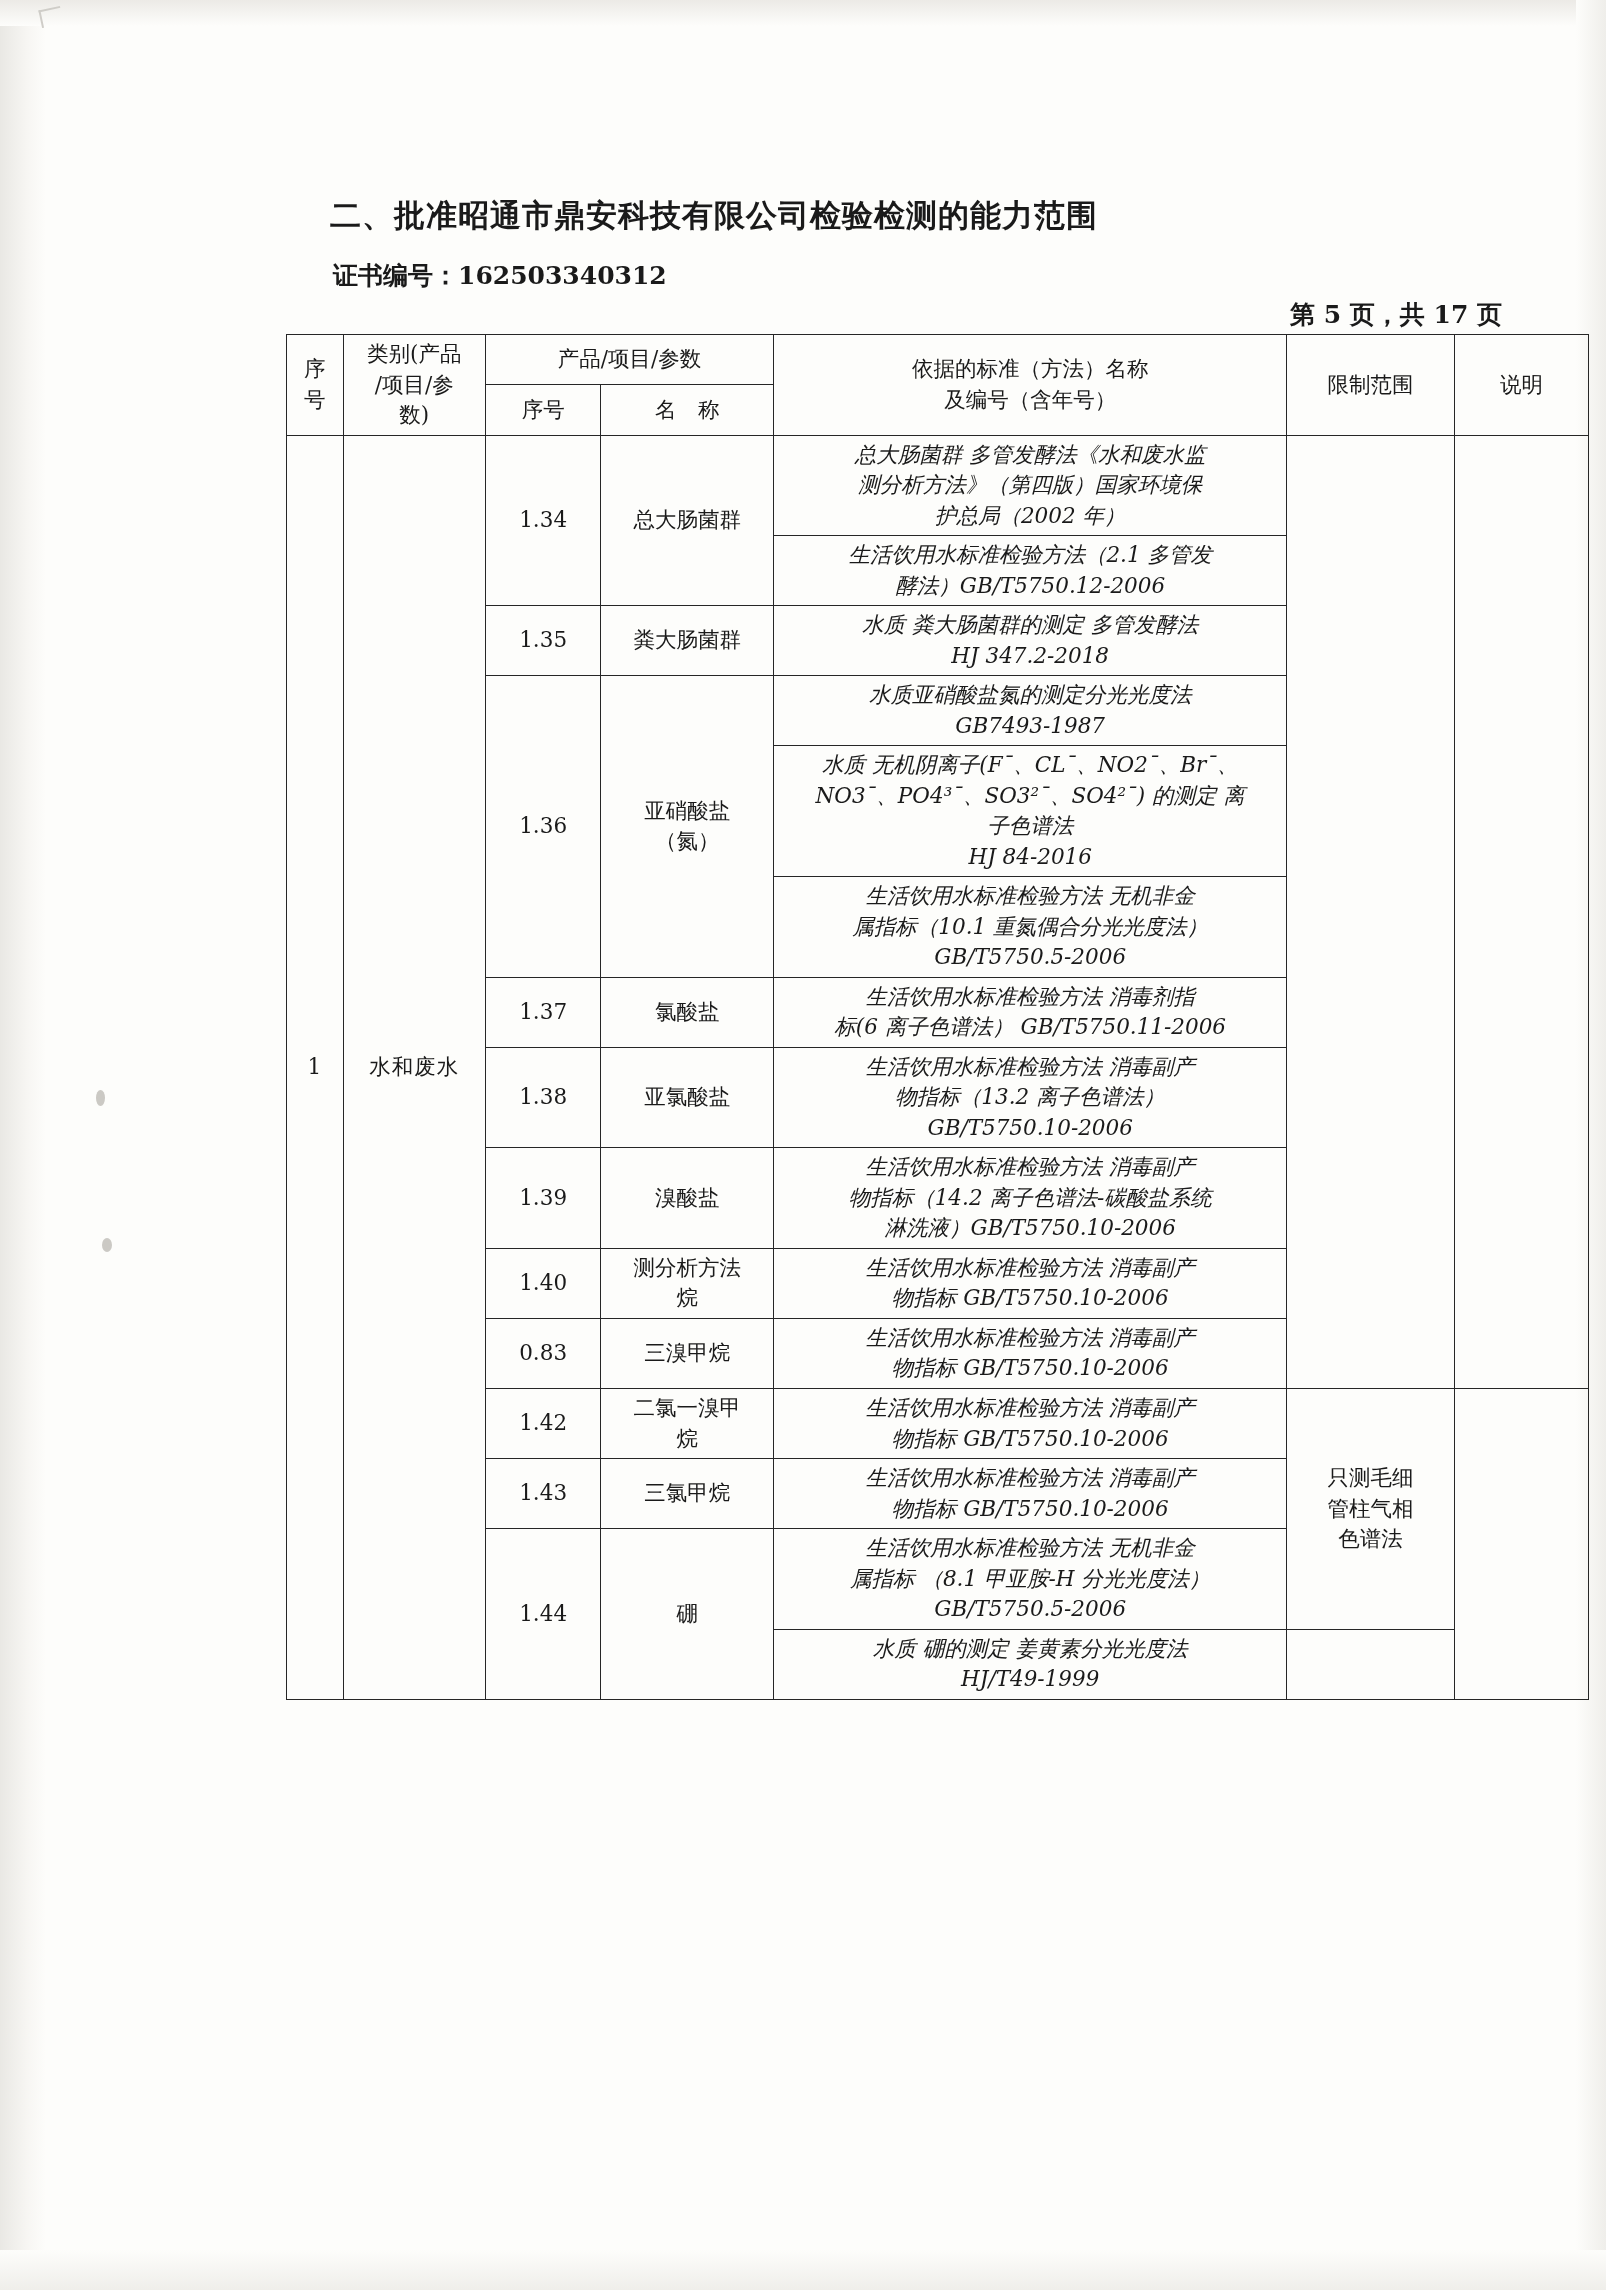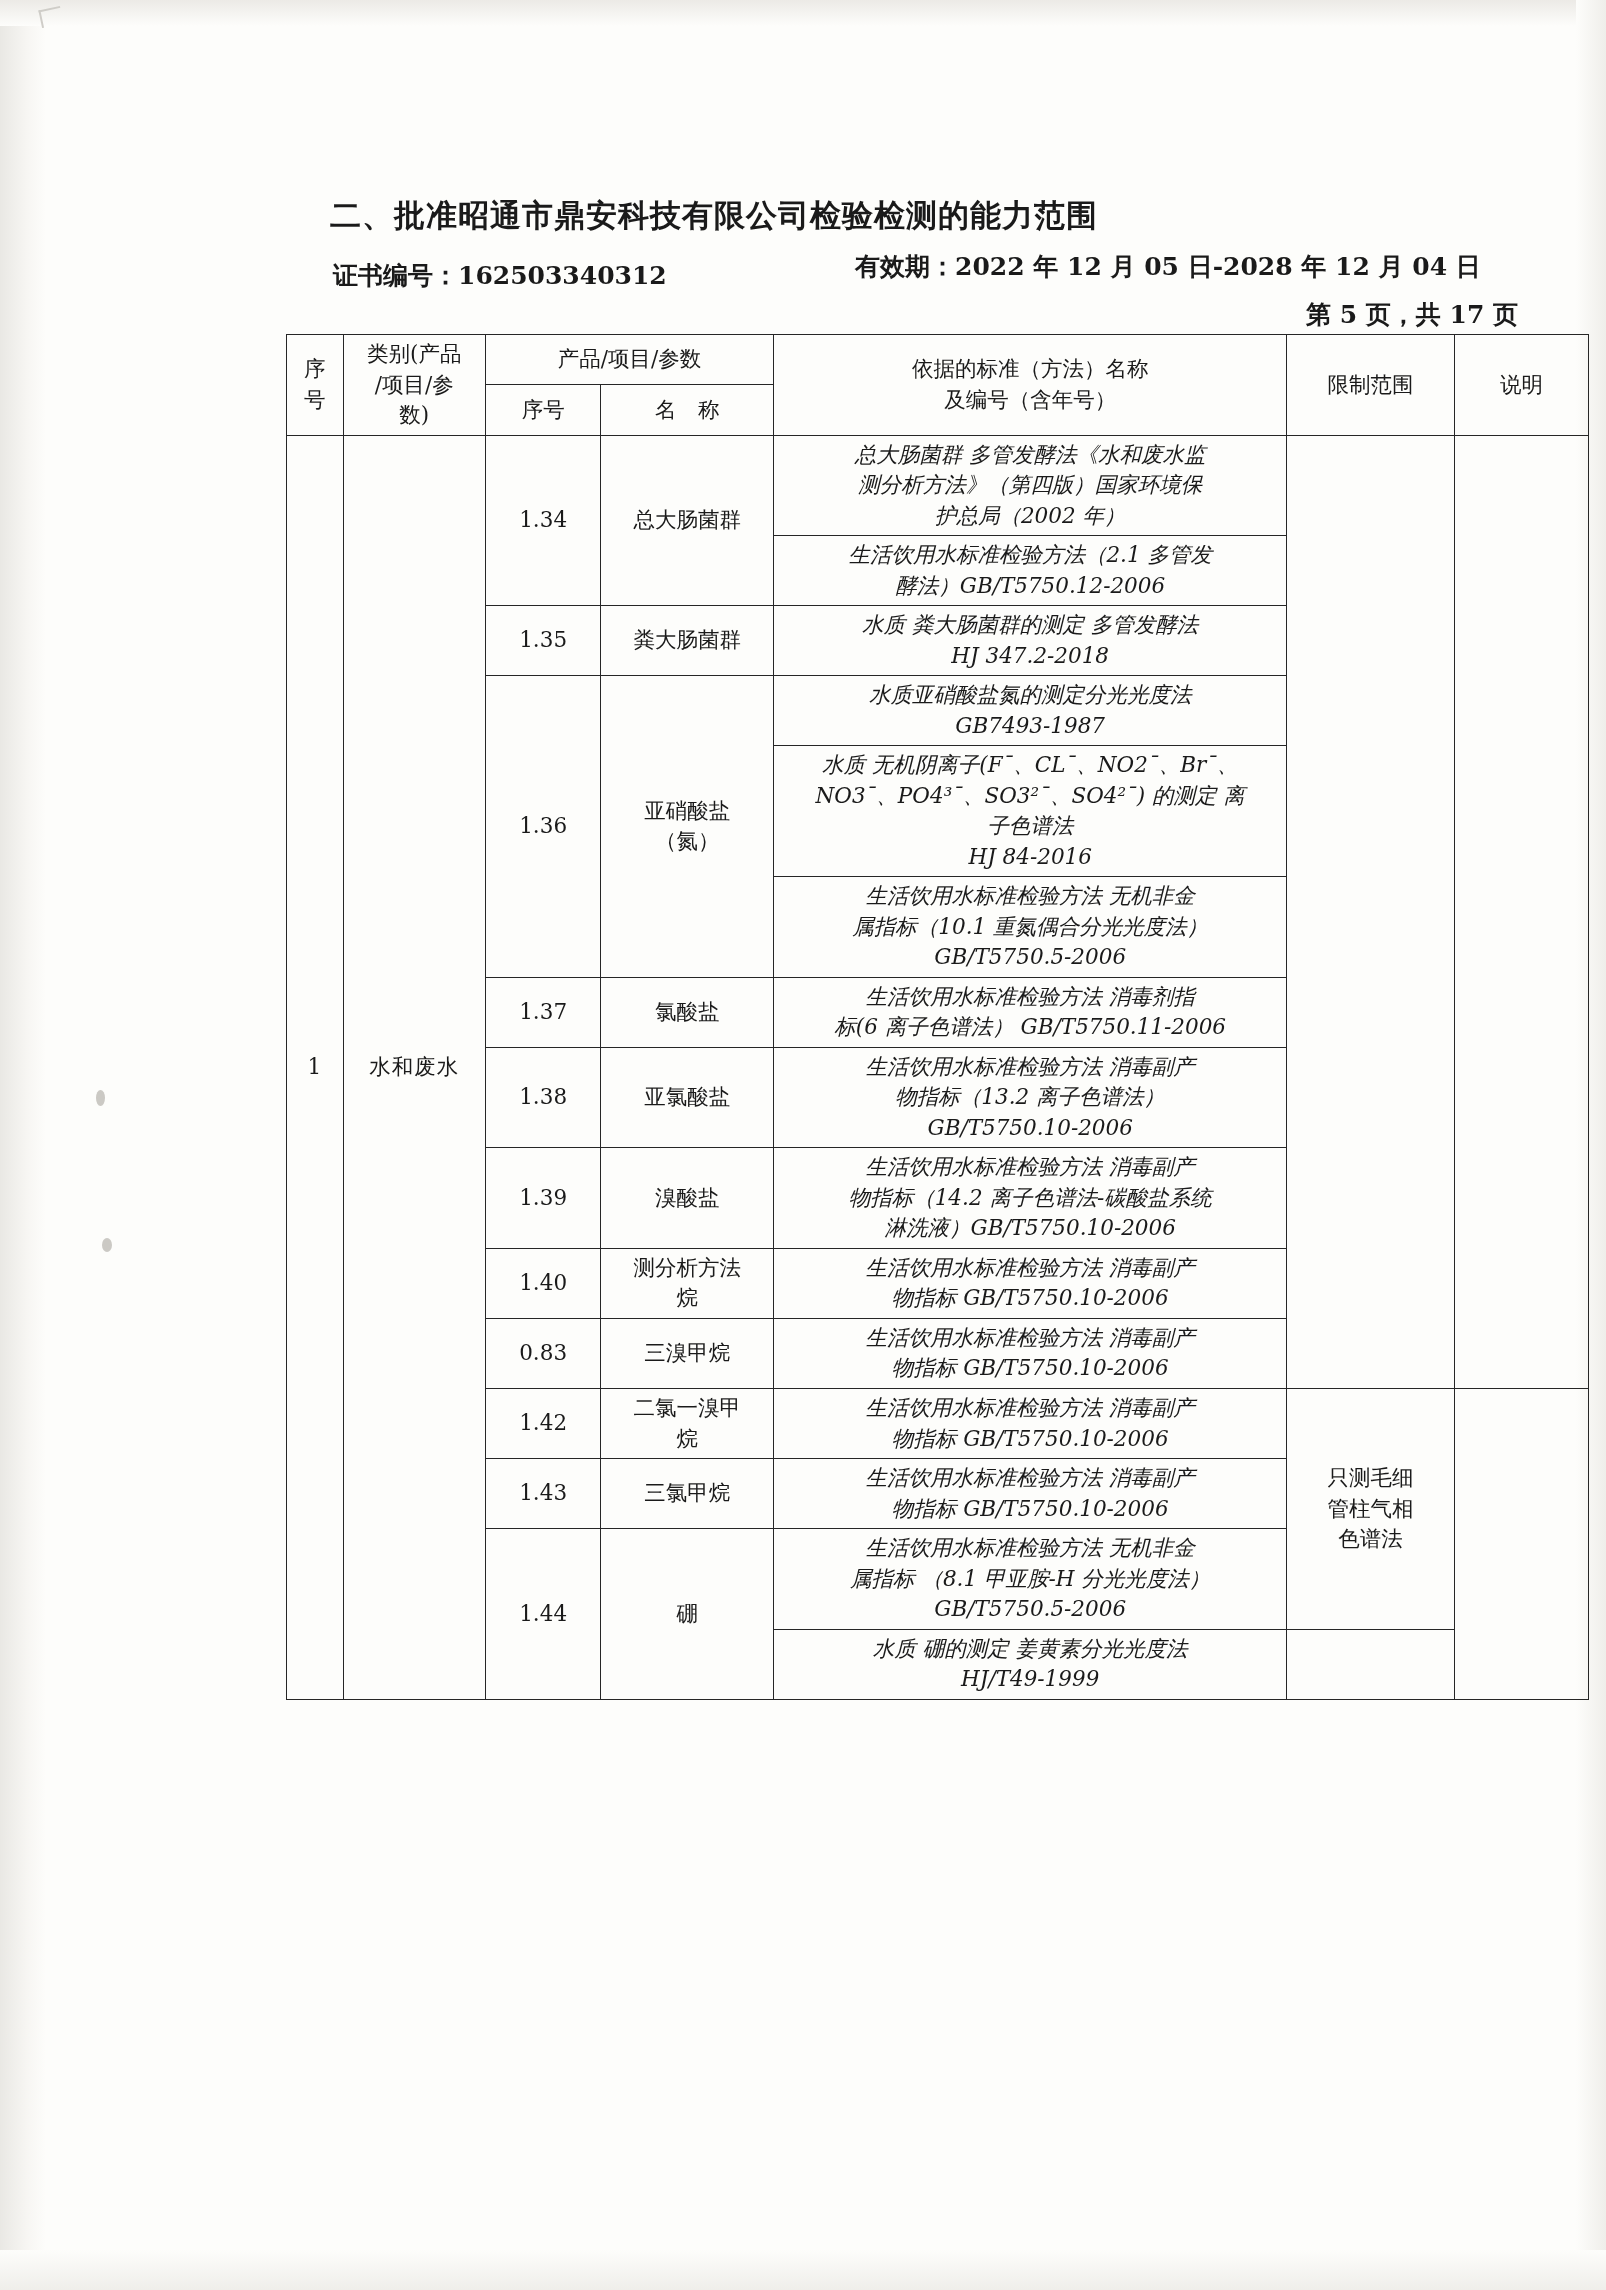--- a/index.html
+++ b/index.html
@@ -77,21 +77,21 @@
   .meta-line {
     position: absolute;
     font-size: 25px;
     font-weight: bold;
     white-space: nowrap;
     font-family: "DejaVu Serif", "Liberation Serif", serif;
   }
   .meta-cert { left: 333px; top: 259px; }
   .meta-valid { left: 855px; top: 250px; }
   .meta-addr { left: 333px; top: 293px; }
-  .meta-page { left: 1290px; top: 298px; margin-left: 16px; }
+  .meta-page { left: 1290px; top: 298px; }
 
   table.cap-table {
     position: absolute;
     left: 286px;
     top: 334px;
     border-collapse: collapse;
     width: 1303px;
     table-layout: fixed;
   }
   table.cap-table td, table.cap-table th {
@@ -148,21 +148,20 @@
   <div class="scan-edge-bottom"></div>
   <div class="fold-mark"></div>
   <div class="faint-dot" style="left:96px; top:1090px; width:9px; height:16px;"></div>
   <div class="faint-dot" style="left:102px; top:1238px; width:10px; height:14px;"></div>
 
   <div class="content">
 
     <div class="doc-title">二、批准昭通市鼎安科技有限公司检验检测的能力范围</div>
 
     <div class="meta-line meta-cert">证书编号：162503340312</div>
-    <div class="meta-line meta-valid">有效期：2022 年 12 月 05 日-2028 年 12 月 04 日</div>
     <div class="meta-line meta-page">第 5 页，共 17 页</div>
 
     <table class="cap-table">
       <colgroup>
         <col class="col-seq">
           <col class="col-cat">
           <col class="col-pseq">
           <col class="col-pname">
         <col class="col-std">
           <col class="col-limit">

